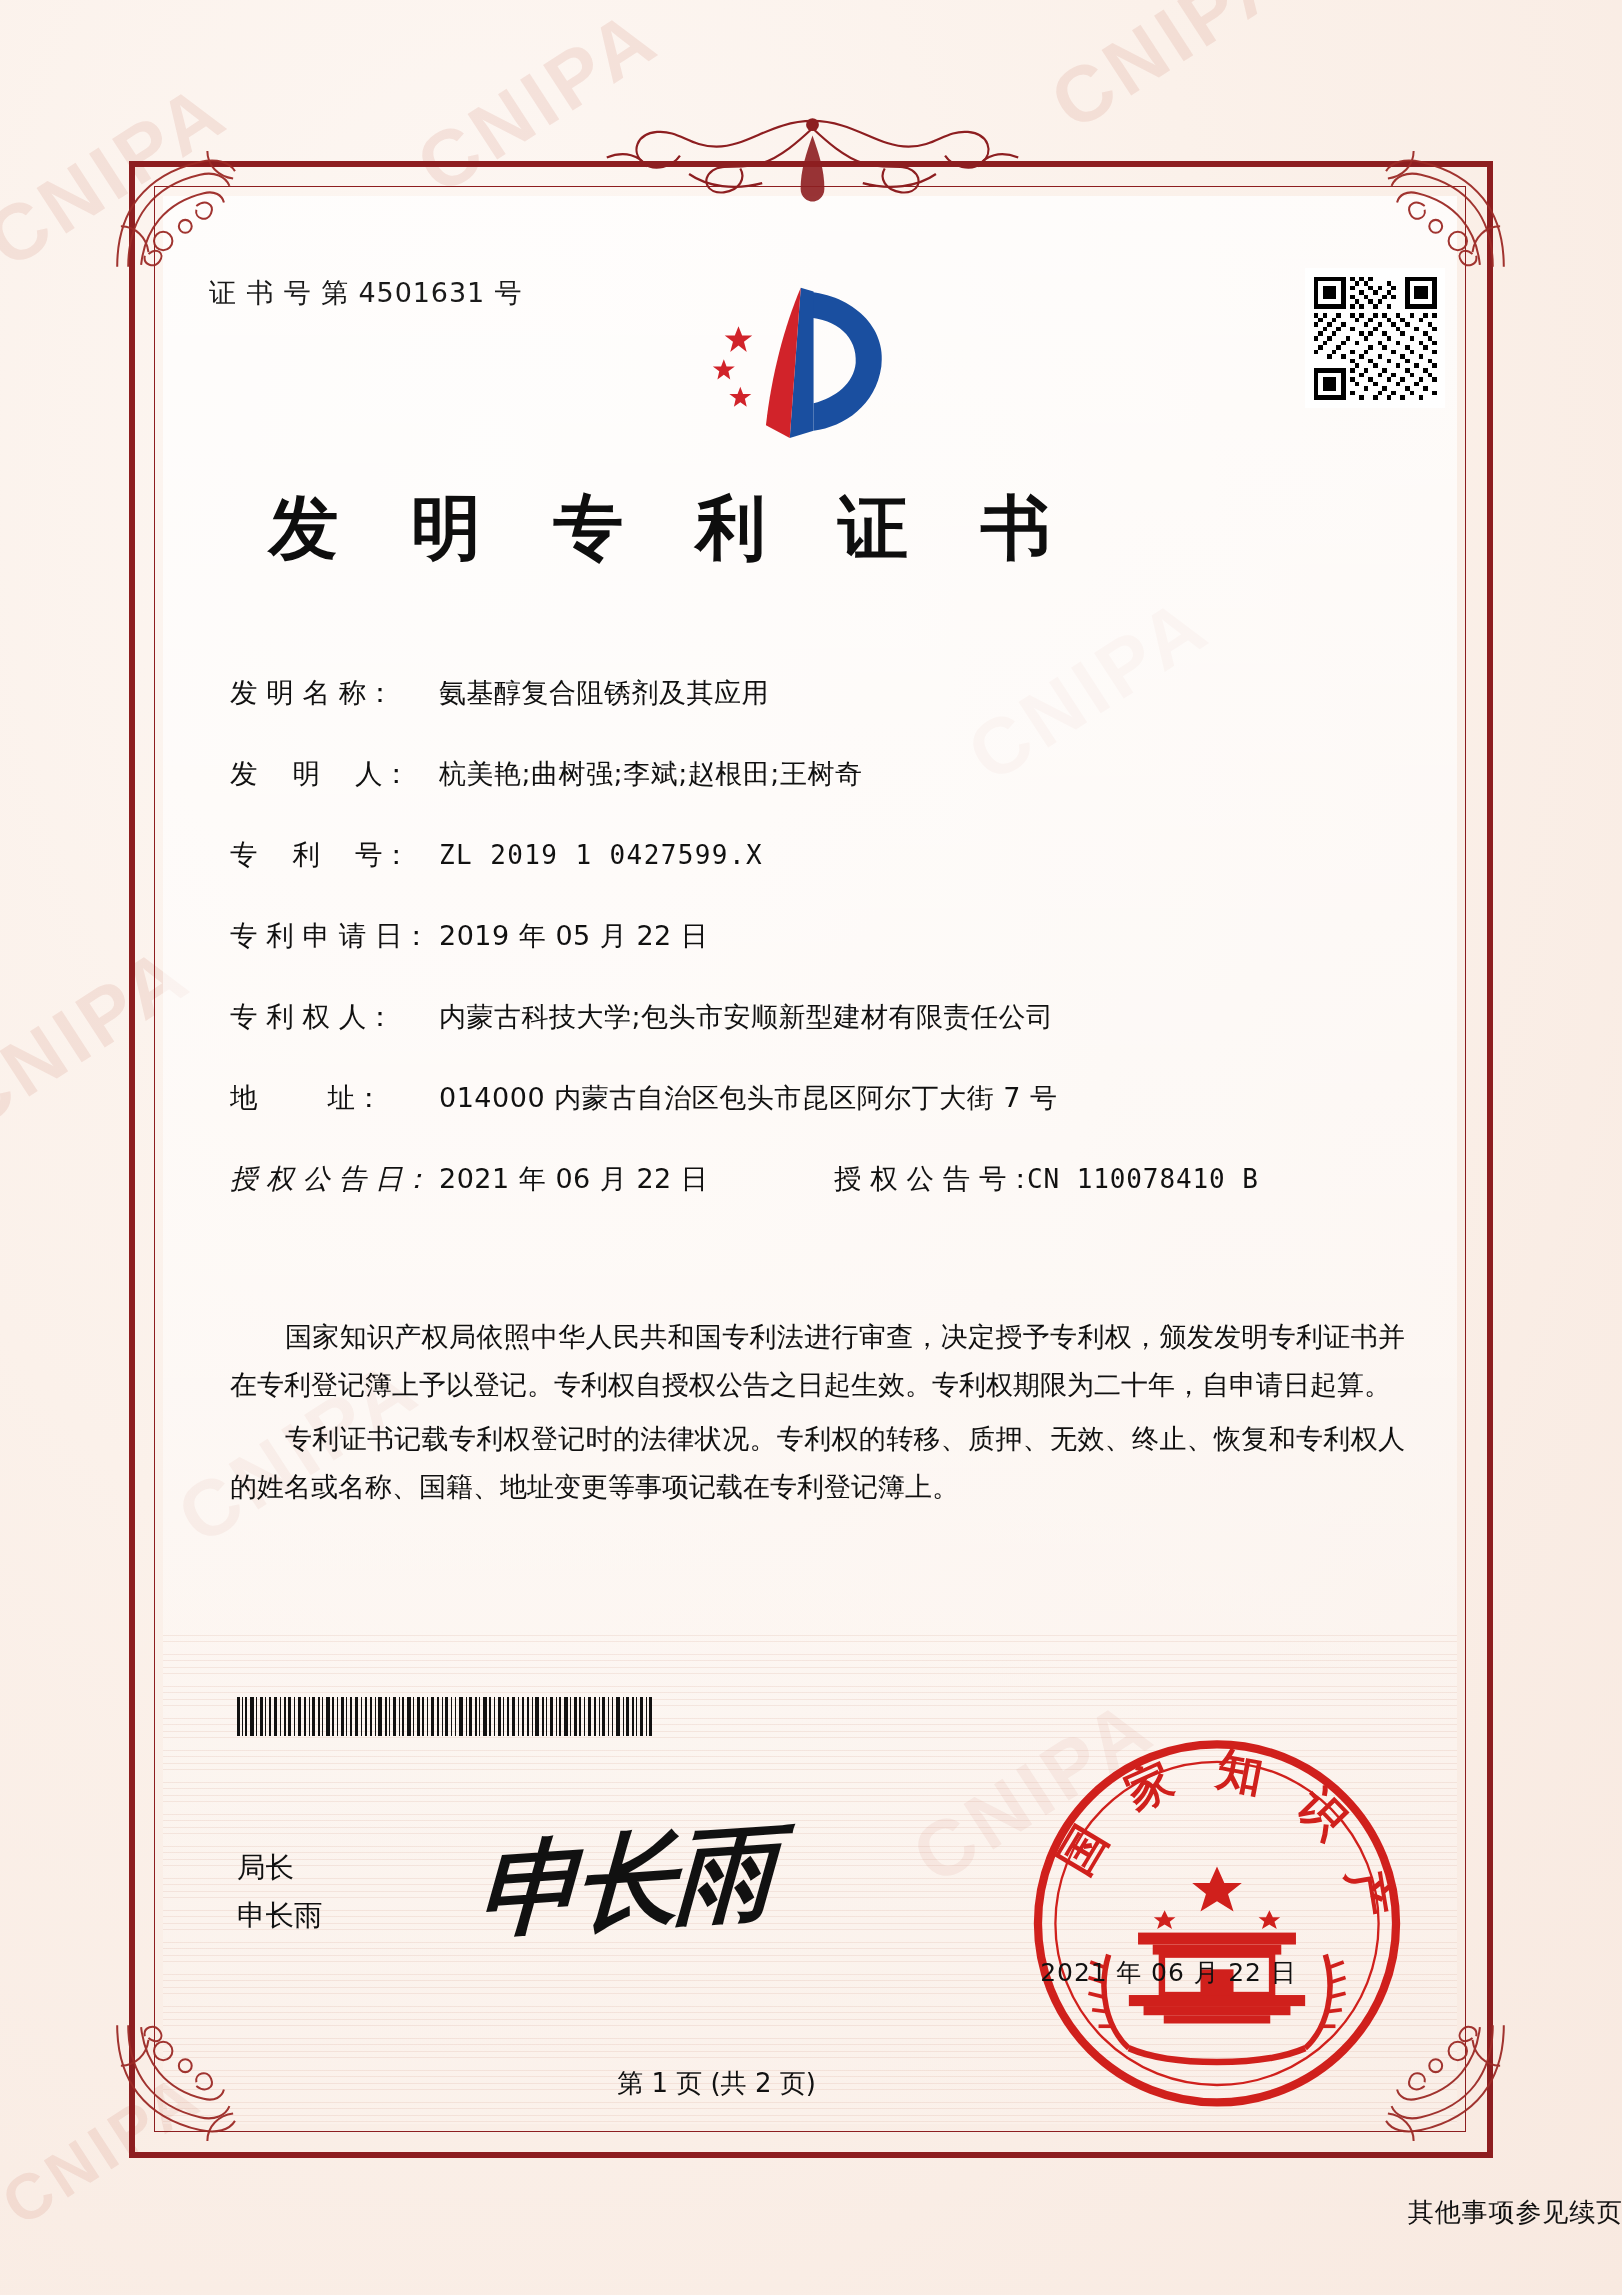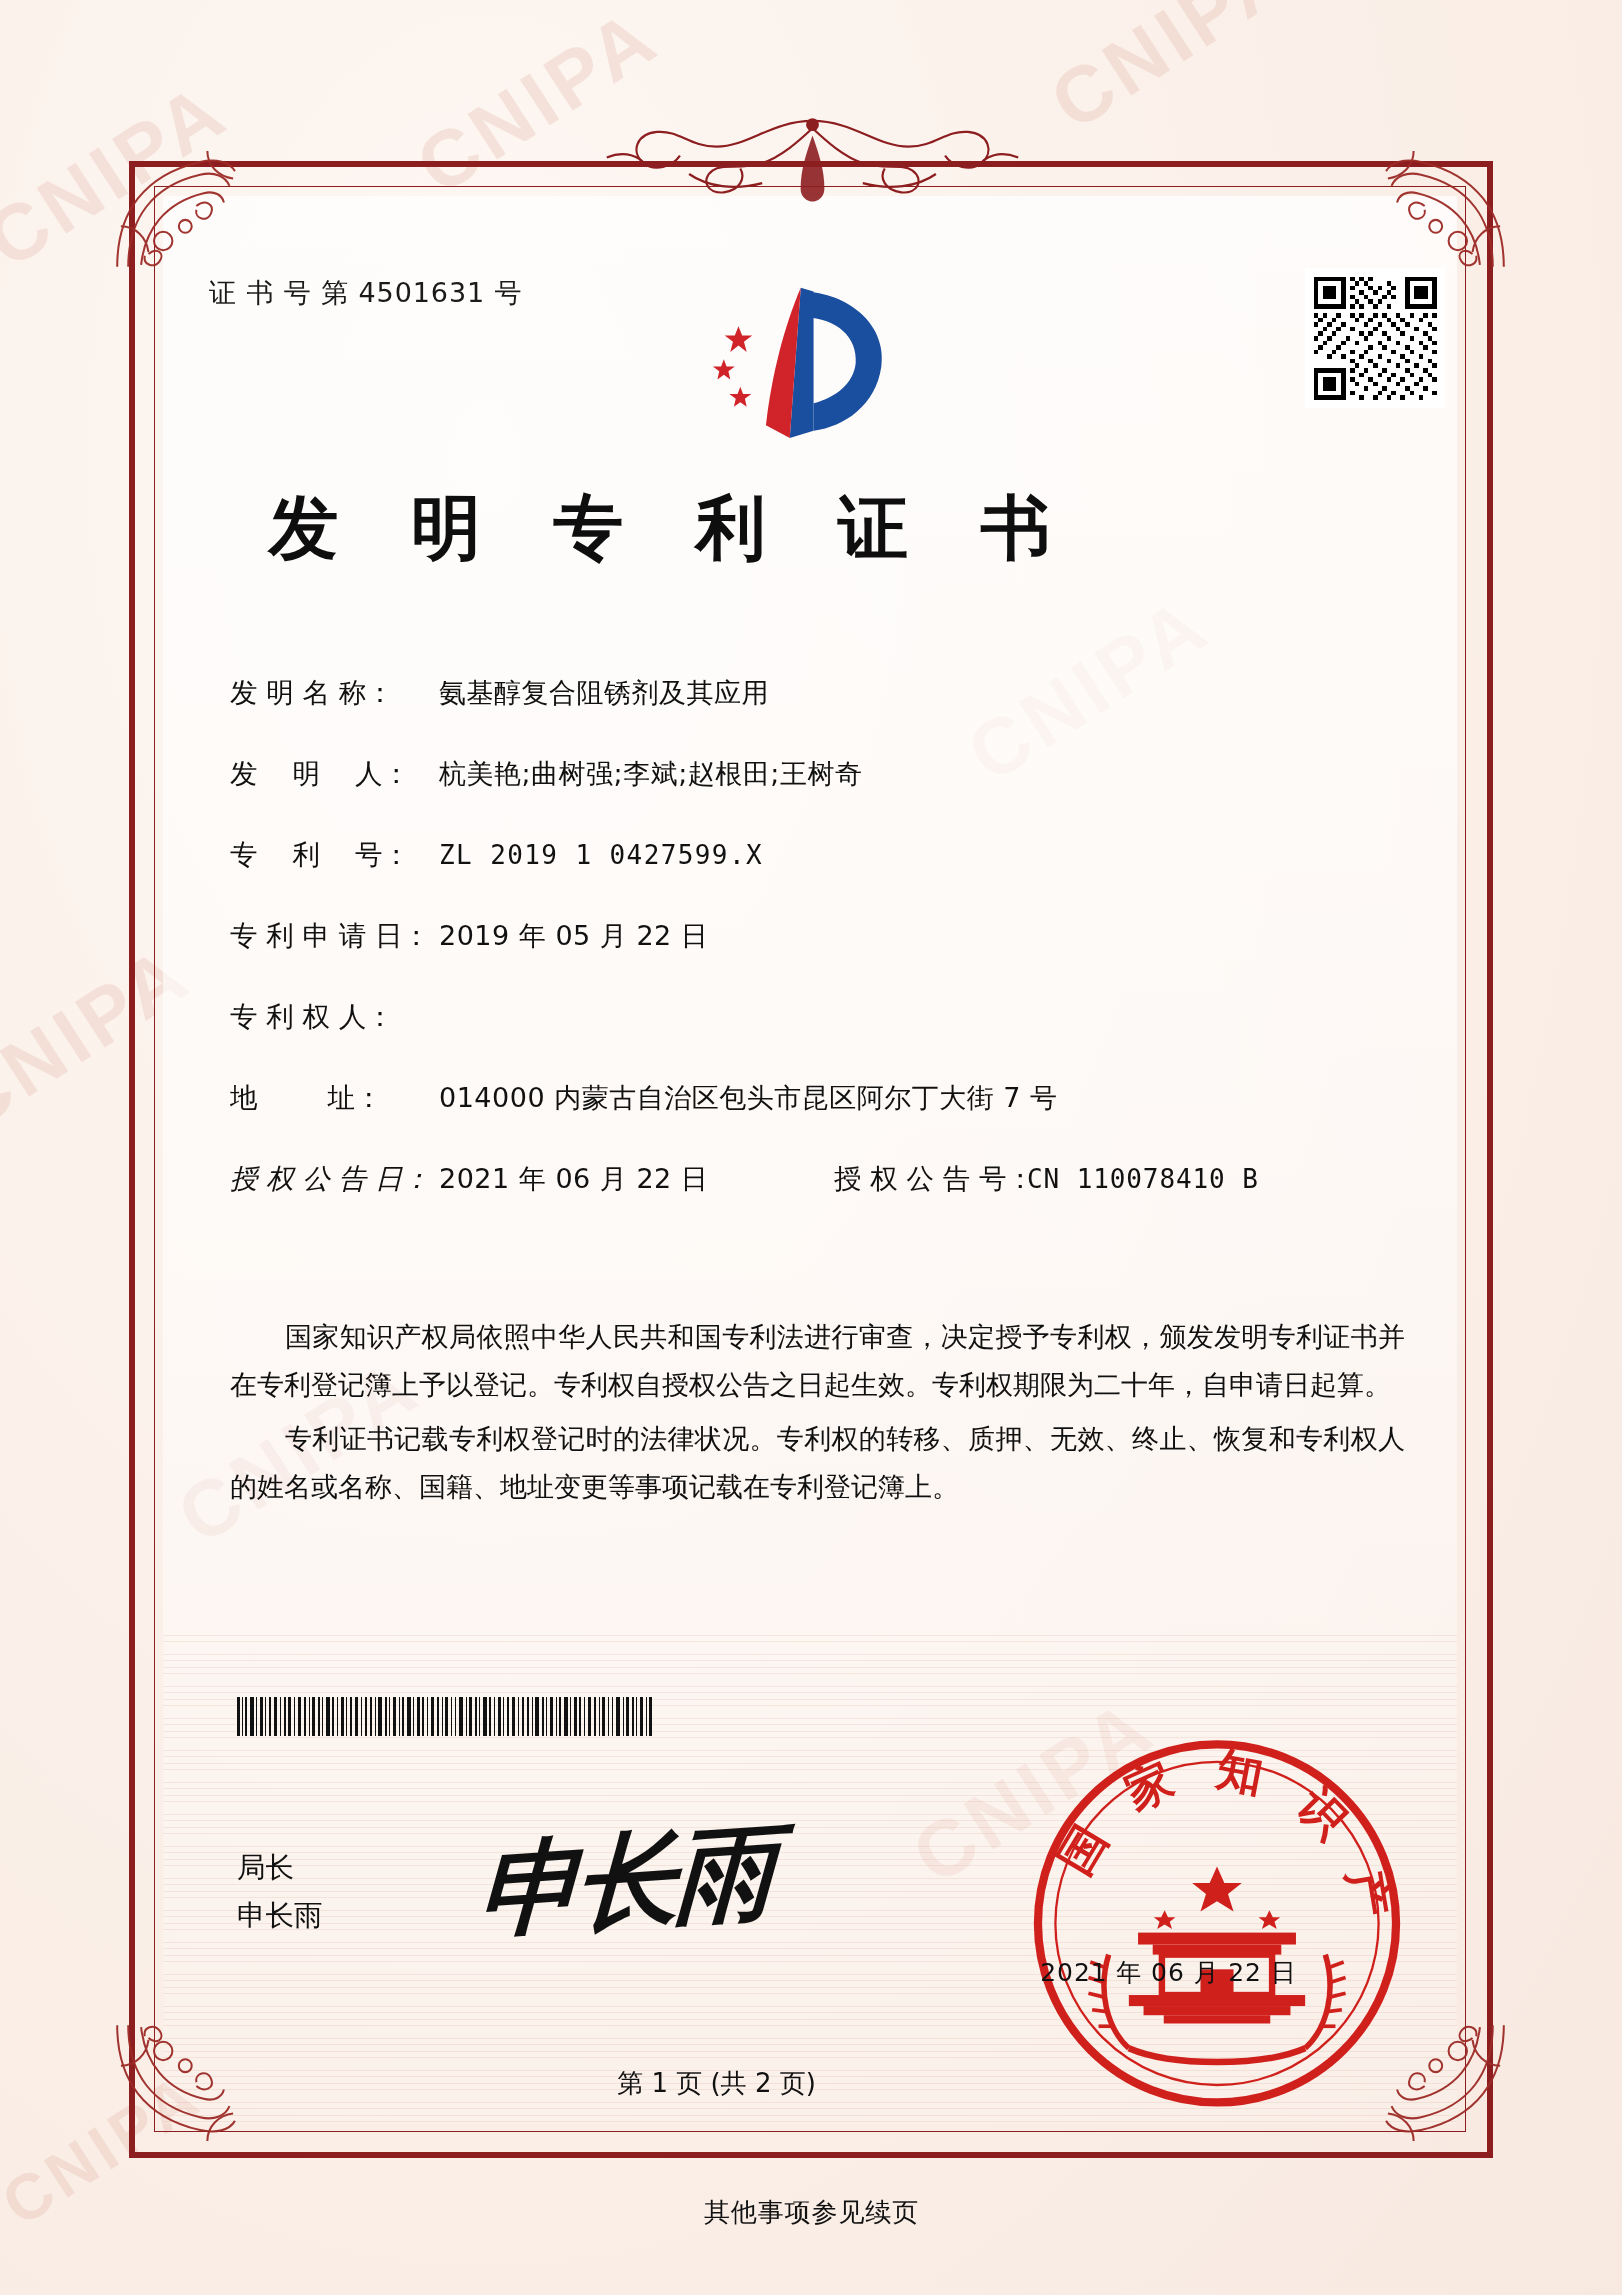--- a/index.html
+++ b/index.html
@@ -276,21 +276,21 @@
     text-align: center;
     font-family: "DejaVu Sans", sans-serif;
     font-size: 26px;
     color: #111;
   }
   .outside-footer {
     position: absolute;
     left: 0;
     top: 2195px;
     width: 1623px;
-    text-align: center;
+    text-align: right;
     font-family: Liberation Serif, serif;
     font-size: 26px;
     color: #111;
     letter-spacing: 0.9px;
   }
 </style>
 </head>
 <body>
 
 <div class="page">
@@ -573,20 +573,21 @@
     <div class="row">
       <div class="lbl">专    利    号：</div>
       <div class="val mono">ZL 2019 1 0427599.X</div>
     </div>
     <div class="row">
       <div class="lbl">专 利 申 请 日：</div>
       <div class="val">2019 年 05 月 22 日</div>
     </div>
     <div class="row">
       <div class="lbl">专 利 权 人：</div>
+      <div class="val">内蒙古科技大学;包头市安顺新型建材有限责任公司</div>
     </div>
     <div class="row">
       <div class="lbl">地        址：</div>
       <div class="val">014000 内蒙古自治区包头市昆区阿尔丁大街 7 号</div>
     </div>
     <div class="row pair">
       <div class="lbl">授 权 公 告 日：</div>
       <div class="val">2021 年 06 月 22 日</div>
       <div class="lbl2">授 权 公 告 号：</div>
       <div class="val2">CN 110078410 B</div>

